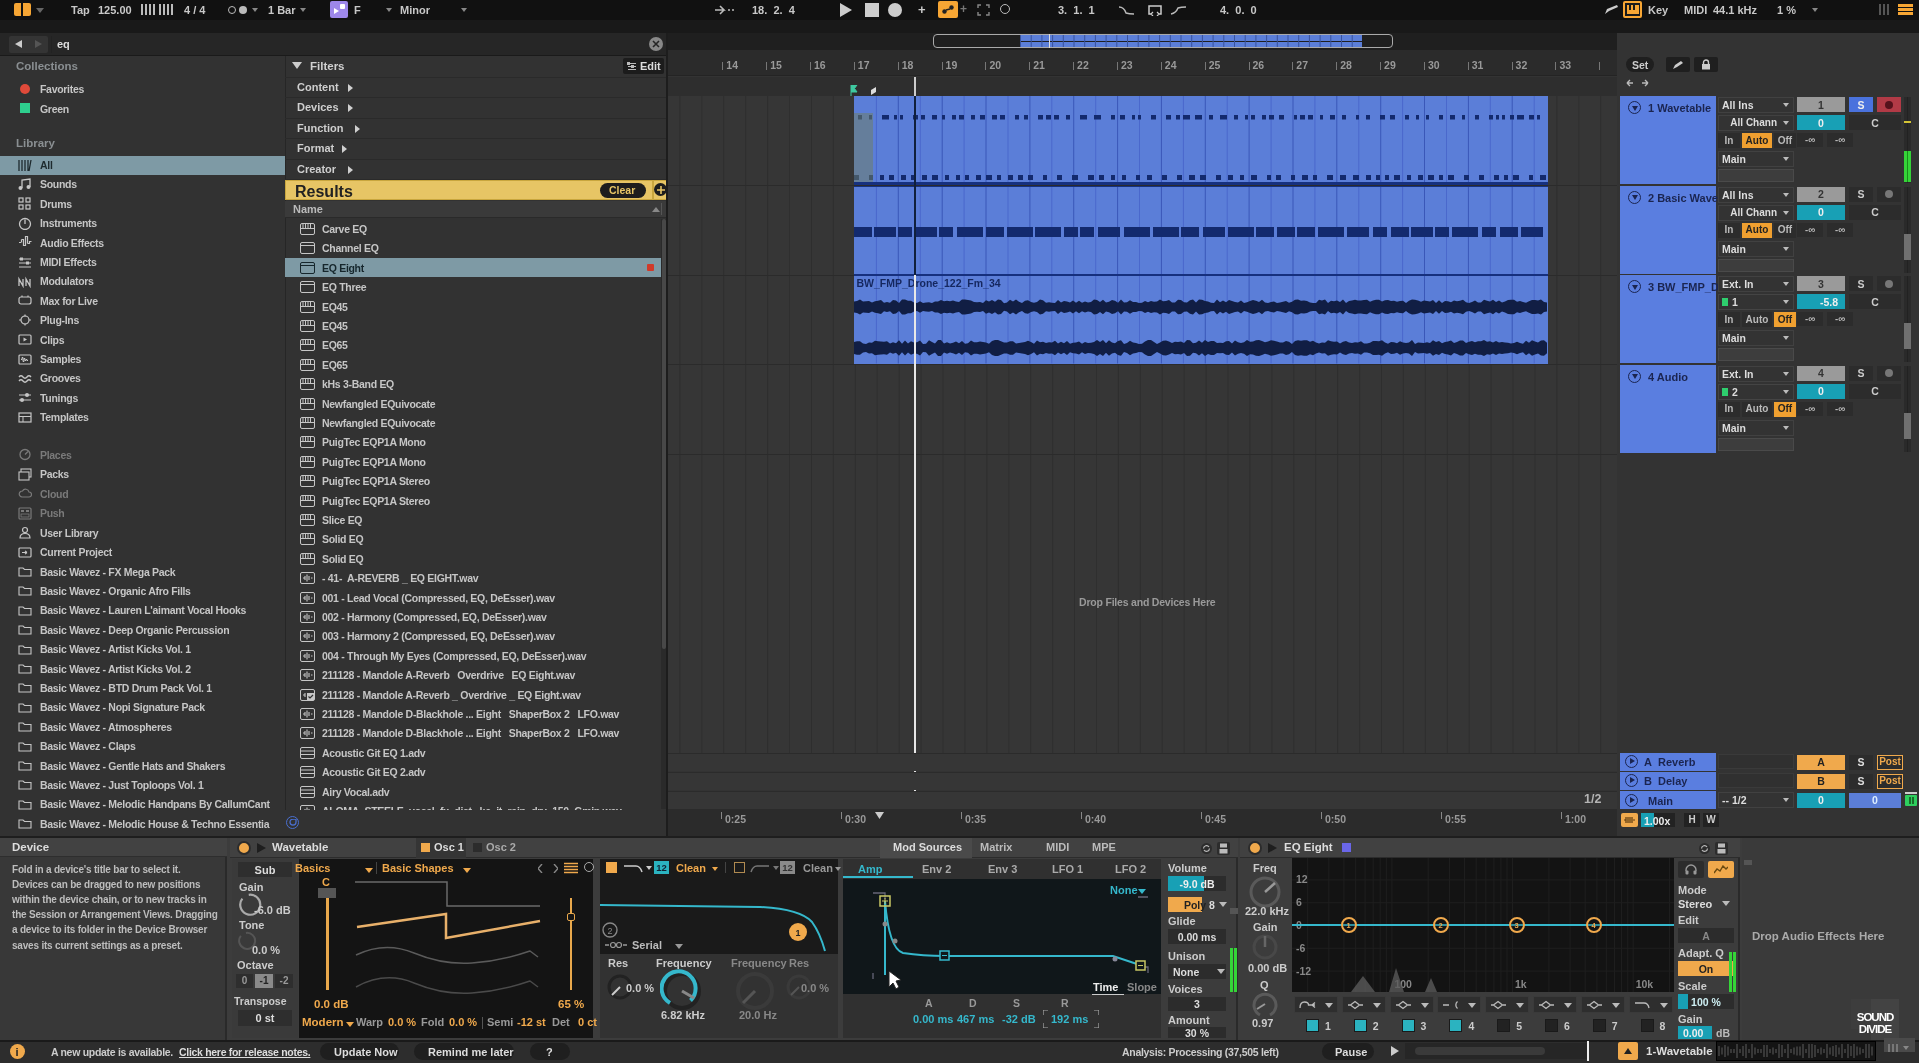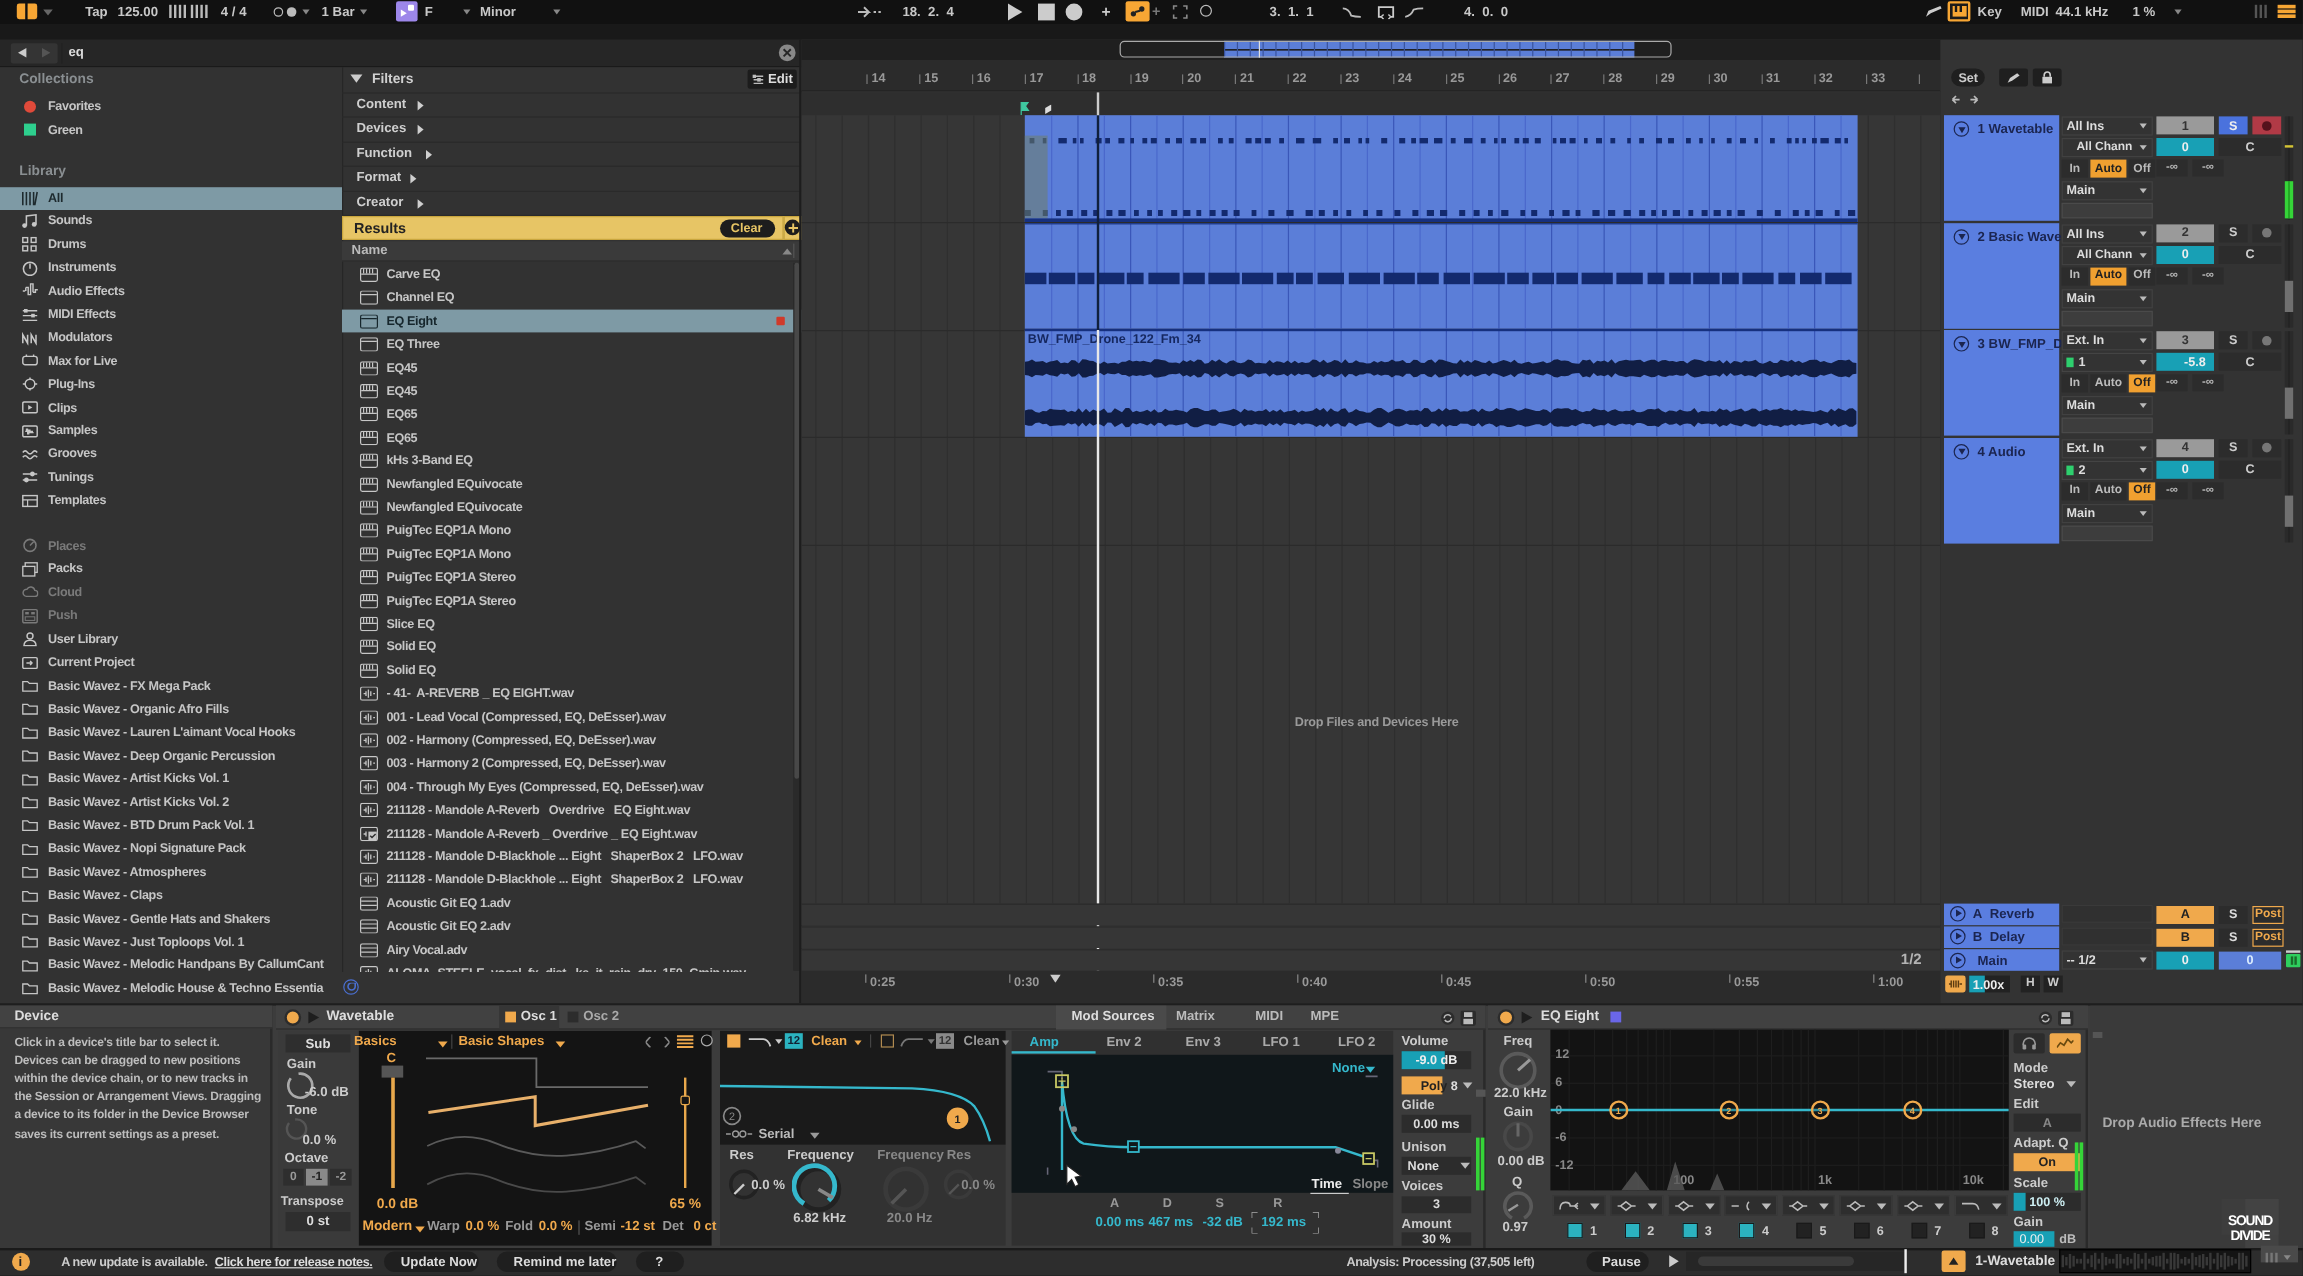--- a/index.html
+++ b/index.html
@@ -287,21 +287,21 @@
 <div class="ab tx" style="left:297px;top:121.80000000000001px;font-size:11px;color:#cfcfcf;font-weight:bold;letter-spacing:0px;">Function</div>
 <div class="ab" style="left:355px;top:124.80000000000001px;width:0;height:0;border-top:4px solid transparent;border-bottom:4px solid transparent;border-left:5px solid #cfcfcf;"></div>
 <div class="ab" style="left:285px;top:138.20000000000002px;width:383px;height:1px;background:#2a2a2a;"></div>
 <div class="ab tx" style="left:297px;top:142.20000000000002px;font-size:11px;color:#cfcfcf;font-weight:bold;letter-spacing:0px;">Format</div>
 <div class="ab" style="left:342px;top:145.20000000000002px;width:0;height:0;border-top:4px solid transparent;border-bottom:4px solid transparent;border-left:5px solid #cfcfcf;"></div>
 <div class="ab" style="left:285px;top:158.60000000000002px;width:383px;height:1px;background:#2a2a2a;"></div>
 <div class="ab tx" style="left:297px;top:162.60000000000002px;font-size:11px;color:#cfcfcf;font-weight:bold;letter-spacing:0px;">Creator</div>
 <div class="ab" style="left:348px;top:165.60000000000002px;width:0;height:0;border-top:4px solid transparent;border-bottom:4px solid transparent;border-left:5px solid #cfcfcf;"></div>
 <div class="ab" style="left:285px;top:179.00000000000003px;width:383px;height:1px;background:#2a2a2a;"></div>
 <div class="ab" style="left:285px;top:180px;width:368px;height:20px;background:#e7c565;border:1px solid #c9a63e;"></div>
-<div class="ab tx" style="left:295px;top:183px;font-size:12px;color:#222;font-weight:bold;letter-spacing:0px;">Results</div>
+<div class="ab tx" style="left:295px;top:183px;font-size:16px;color:#222;font-weight:bold;letter-spacing:0px;">Results</div>
 <div class="ab" style="left:600px;top:182.5px;width:46px;height:15px;background:#1d1d1d;border-radius:8px;"></div>
 <div class="ab tx" style="left:609px;top:184px;font-size:10.5px;color:#e7c565;font-weight:bold;letter-spacing:0px;">Clear</div>
 <div class="ab" style="left:653px;top:180px;width:15px;height:20px;background:#e7c565;border:1px solid #c9a63e;"></div>
 <div class="ab" style="left:654px;top:183px;width:13px;height:13px;background:#1d1d1d;border-radius:50%;"></div>
 <svg class="ab" style="left:657px;top:186px;" width="8" height="8">
     <path d="M4 0 v8 M0 4 h8" stroke="#e7c565" stroke-width="1.6"></path>
   </svg>
 <div class="ab" style="left:285px;top:201px;width:383px;height:17px;background:#3a3a3a;border-bottom:1px solid #2a2a2a;"></div>
 <div class="ab tx" style="left:293px;top:203px;font-size:11px;color:#bbb;font-weight:bold;letter-spacing:0px;">Name</div>
 <div class="ab" style="left:652px;top:207px;width:0;height:0;border-left:4px solid transparent;border-right:4px solid transparent;border-bottom:5px solid #888;"></div>
@@ -1146,21 +1146,21 @@
 <div class="ab" style="left:1641px;top:813px;width:13px;height:14px;background:#18a0b5;"></div>
 <div class="ab tx" style="left:1644px;top:814.5px;font-size:10.5px;color:#eee;font-weight:bold;">1.00x</div>
 <div class="ab" style="left:1684px;top:813px;width:16px;height:14px;background:#222;"></div>
 <div class="ab tx" style="left:1684px;top:814.0px;width:16px;font-size:10px;color:#ccc;font-weight:bold;text-align:center;">H</div>
 <div class="ab" style="left:1703px;top:813px;width:16px;height:14px;background:#222;"></div>
 <div class="ab tx" style="left:1703px;top:814.0px;width:16px;font-size:10px;color:#ccc;font-weight:bold;text-align:center;">W</div>
 <div class="ab" style="left:0;top:836px;width:1919px;height:204px;background:#3c3c3c;border-top:2px solid #1e1e1e;"></div>
 <div class="ab" style="left:0;top:838px;width:227px;height:202px;background:#383838;border-right:2px solid #2a2a2a;"></div>
 <div class="ab" style="left:0;top:838px;width:227px;height:19px;background:#424242;border-bottom:1px solid #2e2e2e;"></div>
 <div class="ab tx" style="left:12px;top:841px;font-size:11.5px;color:#ddd;font-weight:bold;letter-spacing:0px;">Device</div>
-<div class="ab tx" style="left:12px;top:864px;font-size:10px;letter-spacing:-0.2px;font-weight:bold;color:#bdbdbd;">Click in a device's title bar to select it.</div>
+<div class="ab tx" style="left:12px;top:864px;font-size:10px;letter-spacing:-0.2px;font-weight:bold;color:#bdbdbd;">Fold in a device's title bar to select it.</div>
 <div class="ab tx" style="left:12px;top:879.1px;font-size:10px;letter-spacing:-0.2px;font-weight:bold;color:#bdbdbd;">Devices can be dragged to new positions</div>
 <div class="ab tx" style="left:12px;top:894.2px;font-size:10px;letter-spacing:-0.2px;font-weight:bold;color:#bdbdbd;text-align:center;">within the device chain, or to new tracks in</div>
 <div class="ab tx" style="left:12px;top:909.3000000000001px;font-size:10px;letter-spacing:-0.2px;font-weight:bold;color:#bdbdbd;">the Session or Arrangement Views. Dragging</div>
 <div class="ab tx" style="left:12px;top:924.4000000000001px;font-size:10px;letter-spacing:-0.2px;font-weight:bold;color:#bdbdbd;">a device to its folder in the Device Browser</div>
 <div class="ab tx" style="left:12px;top:939.5000000000001px;font-size:10px;letter-spacing:-0.2px;font-weight:bold;color:#bdbdbd;">saves its current settings as a preset.</div>
 <div class="ab" style="left:230px;top:838px;width:1008px;height:202px;background:#3c3c3c;border-right:2px solid #2a2a2a;"></div>
 <div class="ab" style="left:230px;top:838px;width:1008px;height:20px;background:#414141;border-bottom:1px solid #2c2c2c;"></div>
 <div class="ab" style="left:237px;top:841px;width:14px;height:14px;background:#f0a94c;border-radius:50%;border:2px solid #2c2c2c;"></div>
 <div class="ab" style="left:257px;top:843px;width:0;height:0;border-left:9px solid #1e1e1e;border-top:5px solid transparent;border-bottom:5px solid transparent;"></div>
 <div class="ab tx" style="left:272px;top:841px;font-size:11.5px;color:#ddd;font-weight:bold;letter-spacing:0px;">Wavetable</div>
@@ -1528,21 +1528,21 @@
 <div class="ab tx" style="left:1678px;top:929.5px;width:56px;font-size:10.5px;color:#888;font-weight:bold;text-align:center;">A</div>
 <div class="ab tx" style="left:1678px;top:947px;font-size:11px;color:#ccc;font-weight:bold;letter-spacing:0px;">Adapt. Q</div>
 <div class="ab" style="left:1678px;top:961px;width:56px;height:15px;background:#f0a94c;"></div>
 <div class="ab tx" style="left:1678px;top:962.5px;width:56px;font-size:10.5px;color:#222;font-weight:bold;text-align:center;">On</div>
 <div class="ab tx" style="left:1678px;top:980px;font-size:11px;color:#ccc;font-weight:bold;letter-spacing:0px;">Scale</div>
 <div class="ab" style="left:1678px;top:994px;width:56px;height:15px;background:#2c2c2c;"></div>
 <div class="ab" style="left:1678px;top:994px;width:10px;height:15px;background:#18a0b5;"></div>
 <div class="ab tx" style="left:1678px;top:995.5px;width:56px;text-align:center;font-size:10.5px;color:#cdeef2;font-weight:bold;">100 %</div>
 <div class="ab tx" style="left:1678px;top:1013px;font-size:11px;color:#ccc;font-weight:bold;letter-spacing:0px;">Gain</div>
 <div class="ab" style="left:1678px;top:1026px;width:34px;height:13px;background:#18a0b5;"></div>
-<div class="ab tx" style="left:1683px;top:1026.5px;font-size:10.5px;color:#eee;font-weight:normal;">0.00</div>
+<div class="ab tx" style="left:1683px;top:1026.5px;font-size:10.5px;color:#eee;font-weight:bold;">0.00</div>
 <div class="ab tx" style="left:1716px;top:1026.5px;font-size:10.5px;color:#bbb;font-weight:bold;">dB</div>
 <div class="ab" style="left:1729px;top:952px;width:3px;height:40px;background:#35d438;"></div>
 <div class="ab" style="left:1733px;top:952px;width:3px;height:40px;background:#35d438;"></div>
 <div class="ab" style="left:1742px;top:838px;width:177px;height:202px;background:#3a3a3a;"></div>
 <div class="ab tx" style="left:1752px;top:930px;font-size:11.5px;color:#aaa;font-weight:bold;">Drop Audio Effects Here</div>
 <div class="ab" style="left:1744px;top:860px;width:8px;height:5px;background:#555;"></div>
 <svg class="ab" style="left:1851px;top:999px;" width="48" height="47">
     <rect width="48" height="30" fill="#3d3d3d"></rect>
     <rect x="20" y="0" width="28" height="47" fill="#474747" opacity="0.6"></rect>
 <text x="24" y="22" font-size="11.5" fill="#fff" text-anchor="middle" font-weight="bold" font-family="Liberation Sans" letter-spacing="-1">SOUND</text>

